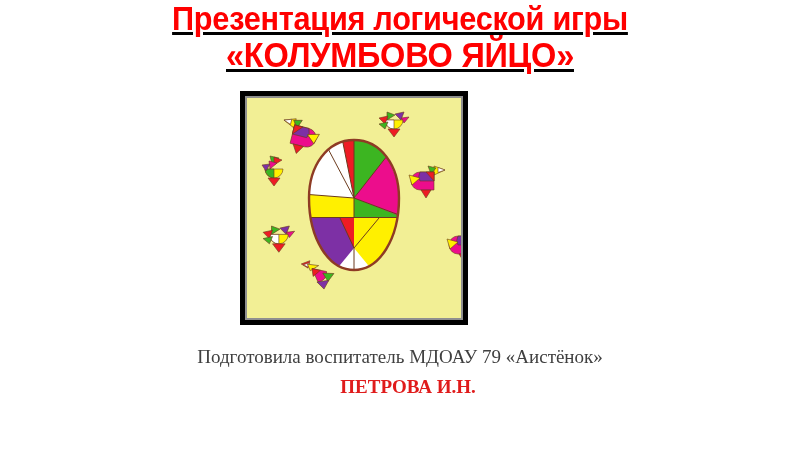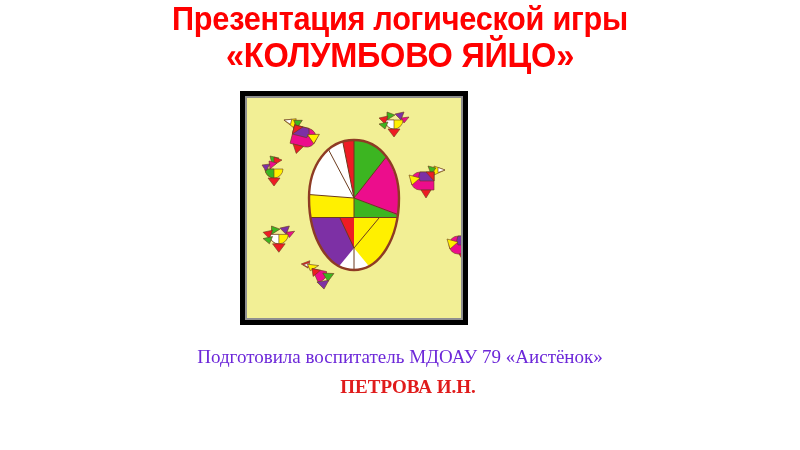--- a/index.html
+++ b/index.html
@@ -23,20 +23,21 @@
   }
 
   
   .title-block {
     position: absolute;
     left: 0;
     top: 2px;
     width: 800px;
     text-align: center;
     line-height: 1.02;
+    text-decoration: underline;
   }
   .title-line {
     display: block;
     color: #ff0000;
     font-family: "Liberation Sans", sans-serif;
     font-weight: bold;
     letter-spacing: -0.3px;
     white-space: nowrap;
   }
   .title-line-1 {
@@ -95,21 +96,21 @@
   
   .footer-block {
     position: absolute;
     left: 0;
     top: 345px;
     width: 800px;
     text-align: center;
   }
   .footer-line-1 {
     display: block;
-    color: #6d28d9;
+    color: #404040;
     font-family: "Liberation Serif", serif;
     font-size: 19px;
     font-weight: normal;
     line-height: 1.25;
   }
   .footer-line-2 {
     display: block;
     color: #e01b1b;
     font-family: "Liberation Serif", serif;
     font-size: 19px;

